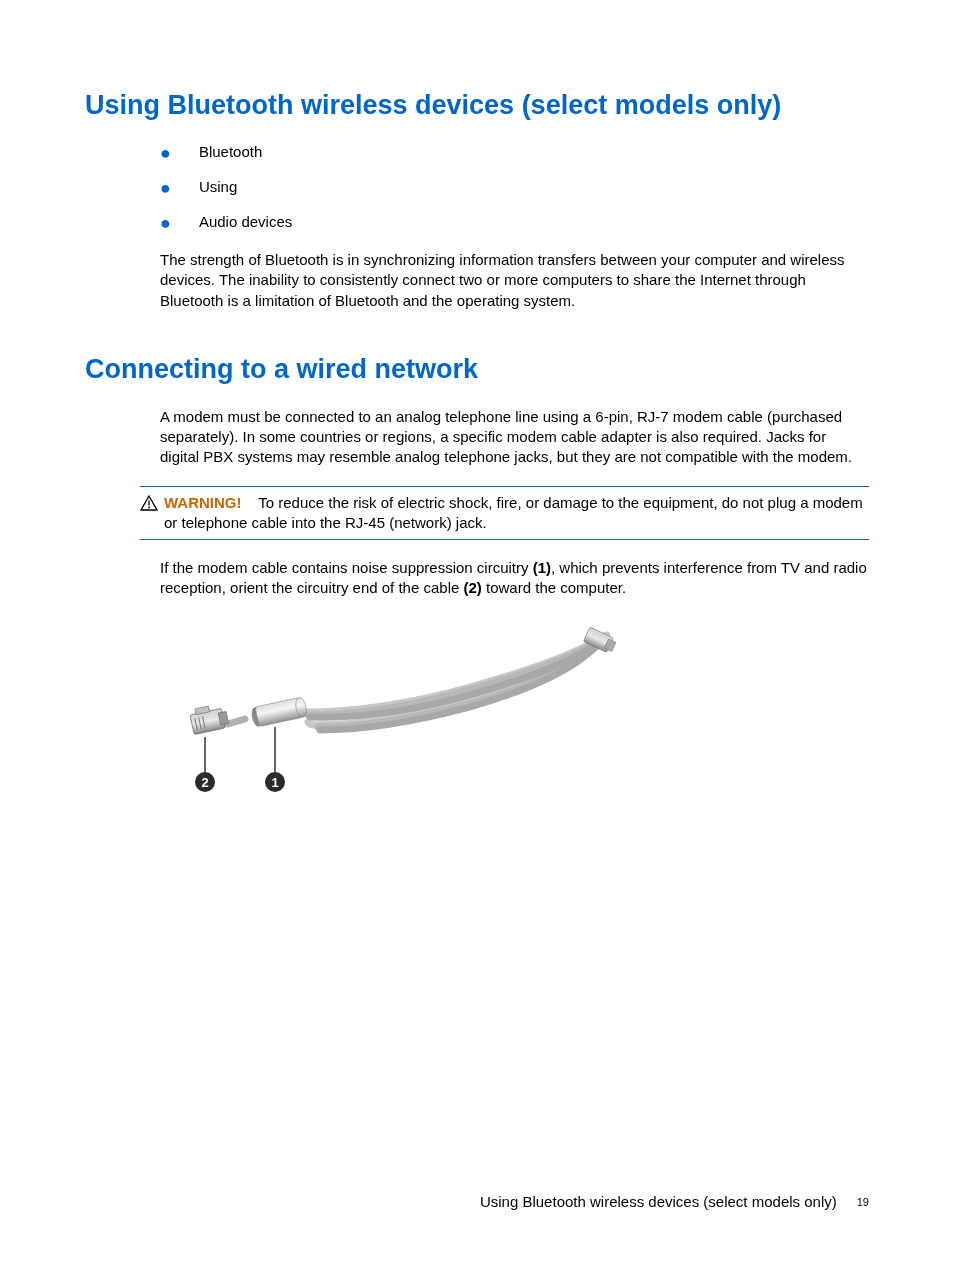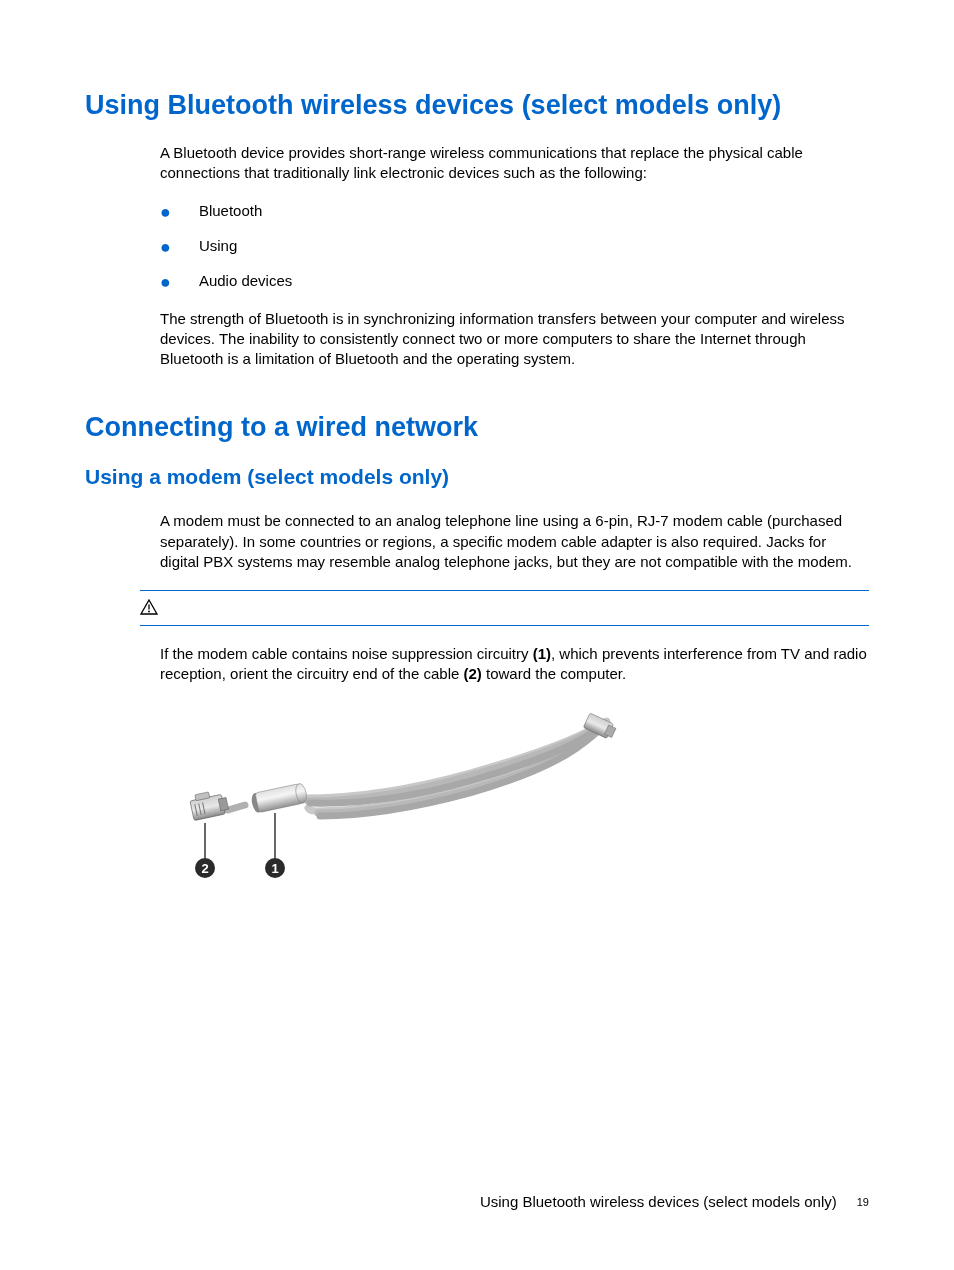--- a/index.html
+++ b/index.html
@@ -100,21 +100,20 @@
     .section-gap {
       margin-top: 43px;
     }
   </style>
 </head>
 <body>
 
 <div class="page-content">
   <h1 class="h1">Using Bluetooth wireless devices (select models only)</h1>
 
-  <p class="body-text">A Bluetooth device provides short-range wireless communications that replace the physical cable connections that traditionally link electronic devices such as the following:</p>
 
   <div class="bullet-list">
     <div class="bullet-item">
       <span class="bullet-dot">●</span>
       <span>Bluetooth</span>
     </div>
     <div class="bullet-item">
       <span class="bullet-dot">●</span>
       <span>Using</span>
     </div>
@@ -122,32 +121,35 @@
       <span class="bullet-dot">●</span>
       <span>Audio devices</span>
     </div>
   </div>
 
   <p class="body-text">The strength of Bluetooth is in synchronizing information transfers between your computer and wireless devices. The inability to consistently connect two or more computers to share the Internet through Bluetooth is a limitation of Bluetooth and the operating system.</p>
 
 
   <h1 class="h1 section-gap">Connecting to a wired network</h1>
 
-  <h2 class="h2">Using a modem (select models only)</h2>
 
   <p class="body-text">A modem must be connected to an analog telephone line using a 6-pin, RJ-7 modem cable (purchased separately). In some countries or regions, a specific modem cable adapter is also required. Jacks for digital PBX systems may resemble analog telephone jacks, but they are not compatible with the modem.</p>
 
   <div class="warning-box">
     <span class="warning-icon">
       <svg width="18" height="16" viewBox="0 0 18 16">
         <path d="M 9 1 L 17 15 L 1 15 Z" fill="none" stroke="#000000" stroke-width="1.3"></path>
         <line x1="9" y1="5.5" x2="9" y2="10.5" stroke="#000000" stroke-width="1.3"></line>
         <circle cx="9" cy="12.5" r="0.9" fill="#000000"></circle>
       </svg>
     </span>
+    <div class="warning-text">
+      <span class="warning-label">WARNING!</span>
+      <span>&nbsp;&nbsp;&nbsp;</span><span>To reduce the risk of electric shock, fire, or damage to the equipment, do not plug a modem or telephone cable into the RJ-45 (network) jack.</span>
+    </div>
   </div>
 
   <p class="body-text">
     <span>If the modem cable contains noise suppression circuitry </span><span class="bold">(1)</span><span>, which prevents interference from TV and radio reception, orient the circuitry end of the cable </span><span class="bold">(2)</span><span> toward the computer.</span>
   </p>
 
   <div class="figure-container">
     <svg width="460" height="200" viewBox="0 0 460 200">
       <defs>
         <linearGradient id="cableGrad" x1="0%" y1="0%" x2="0%" y2="100%">

